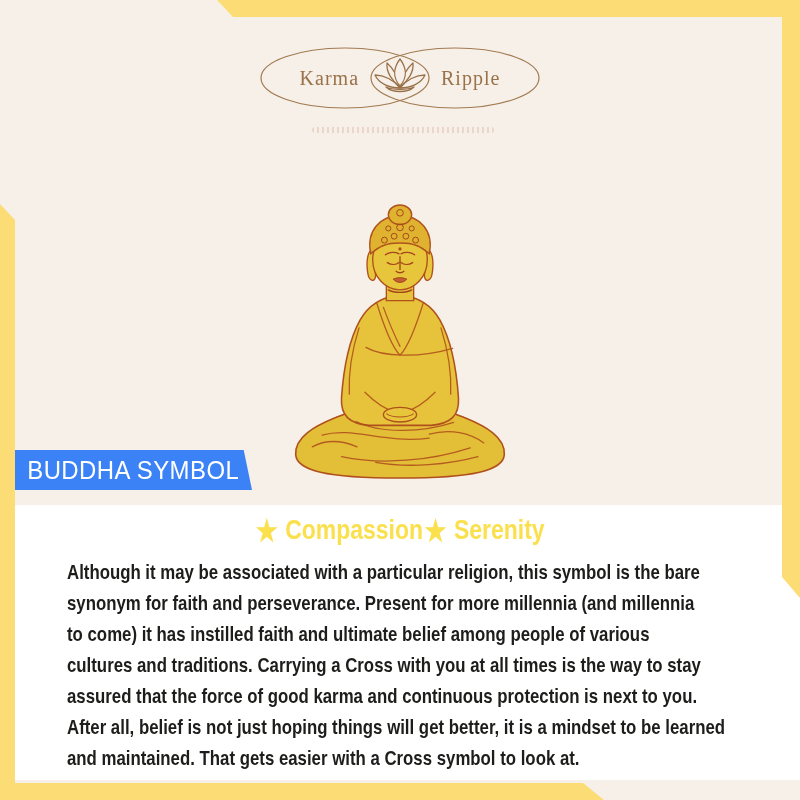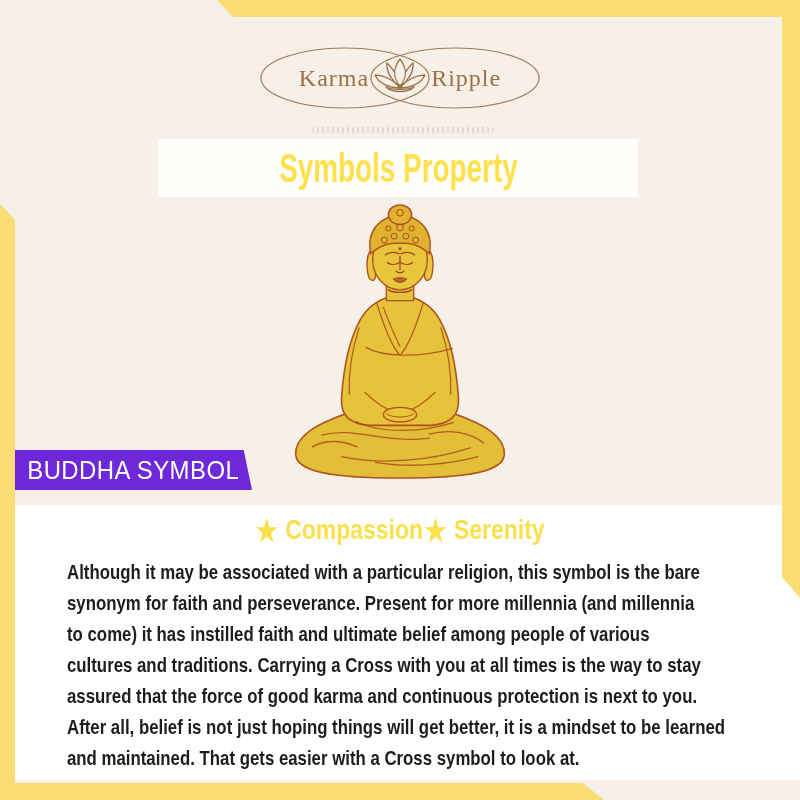--- a/index.html
+++ b/index.html
@@ -8,33 +8,33 @@
     background:#F6F0E9;font-family:"Liberation Sans",sans-serif;
   }
   
   .white-panel{position:absolute;left:0;top:505px;width:800px;height:275px;background:#FFFFFF;}
   .ribbons{position:absolute;inset:0;pointer-events:none;}
   
   .logo{position:absolute;left:0;top:42px;width:800px;height:72px;display:flex;justify-content:center;}
   .logo-wrap{position:relative;width:300px;height:72px;display:flex;align-items:center;justify-content:center;}
   .logo-swirl{position:absolute;left:0;top:0;width:300px;height:72px;}
   .logo-text{position:relative;display:flex;align-items:center;color:#9A7148;
-    font-family:"Liberation Serif",serif;font-size:24px;letter-spacing:1px;}
+    font-family:"Liberation Serif",serif;font-size:20px;letter-spacing:1px;gap:10px;}
   .logo-spacer{width:62px;}
   
   .texture-mark{position:absolute;left:312px;top:127px;width:182px;height:6px;border-radius:3px;opacity:.45;
     background:repeating-linear-gradient(90deg,rgba(195,125,95,.5) 0 2px,transparent 2px 5px);}
   .title-bar{position:absolute;left:158px;top:139px;width:480px;height:58px;background:#FFFEFB;
     display:flex;align-items:center;justify-content:center;}
   .title-text{font-size:41px;font-weight:700;color:#FFE14E;white-space:nowrap;
     transform:scaleX(.68);transform-origin:50% 50%;}
   
   .buddha{position:absolute;left:283px;top:200px;width:234px;height:285px;}
   
-  .symbol-banner{position:absolute;left:15px;top:450px;width:237px;height:40px;background:#6d28d9;
+  .symbol-banner{position:absolute;left:15px;top:450px;width:237px;height:40px;background:#3b82f6;
     clip-path:polygon(0 0,96.5% 0,100% 100%,0 100%);
     display:flex;align-items:center;justify-content:center;}
   .symbol-banner-text{color:#FFFFFF;font-size:26px;font-weight:400;letter-spacing:.5px;white-space:nowrap;
     transform:scaleX(.92);transform-origin:50% 50%;}
   
   .traits{position:absolute;left:0;top:510px;width:800px;height:40px;
     display:flex;align-items:center;justify-content:center;}
   .traits-inner{display:flex;align-items:center;white-space:nowrap;
     color:#FBE04E;font-size:28px;font-weight:700;transform:scaleX(.82);transform-origin:50% 50%;}
   .trait-star{font-size:30px;margin:0 9px 0 0;}
@@ -78,23 +78,20 @@
       <div class="logo-text">
         <span>Karma</span>
         <span class="logo-spacer"></span>
         <span>Ripple</span>
       </div>
     </div>
   </div>
 
   <div class="texture-mark"></div>
 
-  <div class="title-bar">
-    <div class="title-text">Symbols Property</div>
-  </div>
 
   <svg class="buddha" viewBox="0 0 240 290">
 
     <path fill="#E3BF37" stroke="#B0511D" stroke-width="1.6" d="M120,208 C146,208 168,214 186,222 C208,231 228,242 227,260 C226,276 196,284 120,284 C44,284 14,276 13,260 C12,242 32,231 54,222 C72,214 94,208 120,208 Z"></path>
 
     <path fill="#E6C33A" stroke="#B0511D" stroke-width="1.6" d="M120,96 C138,98 152,106 161,122 C172,142 178,172 180,202 C181,220 172,228 152,230 L88,230 C68,228 59,220 60,202 C62,172 68,142 79,122 C88,106 102,98 120,96 Z"></path>
 
     <path fill="#E6C33A" stroke="#B0511D" stroke-width="1.4" d="M106,82 L106,102 L134,102 L134,82 Z"></path>
 
     <path fill="#E8C63C" stroke="#B0511D" stroke-width="1.4" d="M92,50 C87,50 85,62 87,74 C88,82 94,84 95,77 L94,55 Z"></path>

